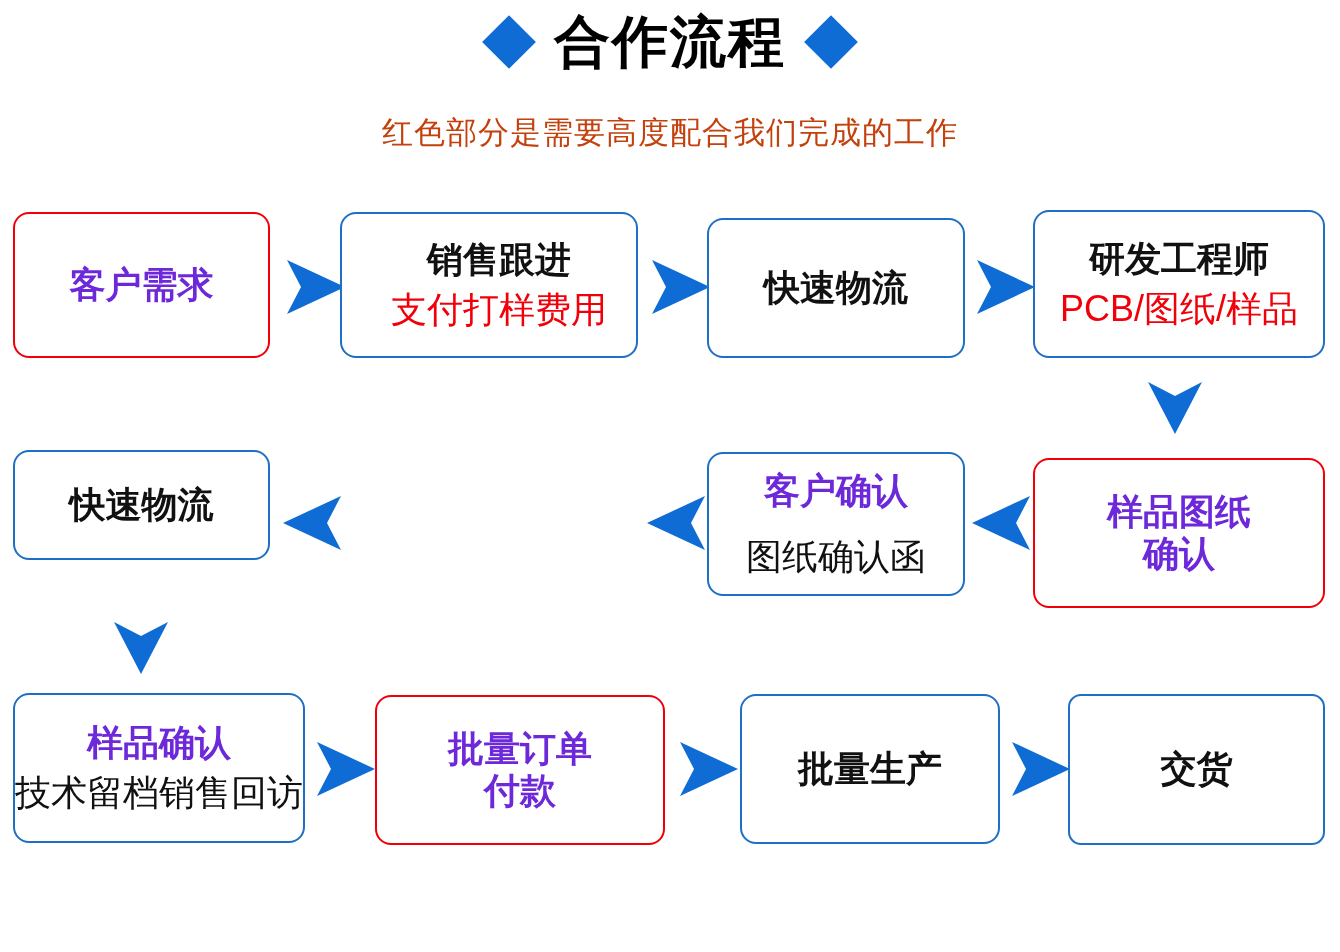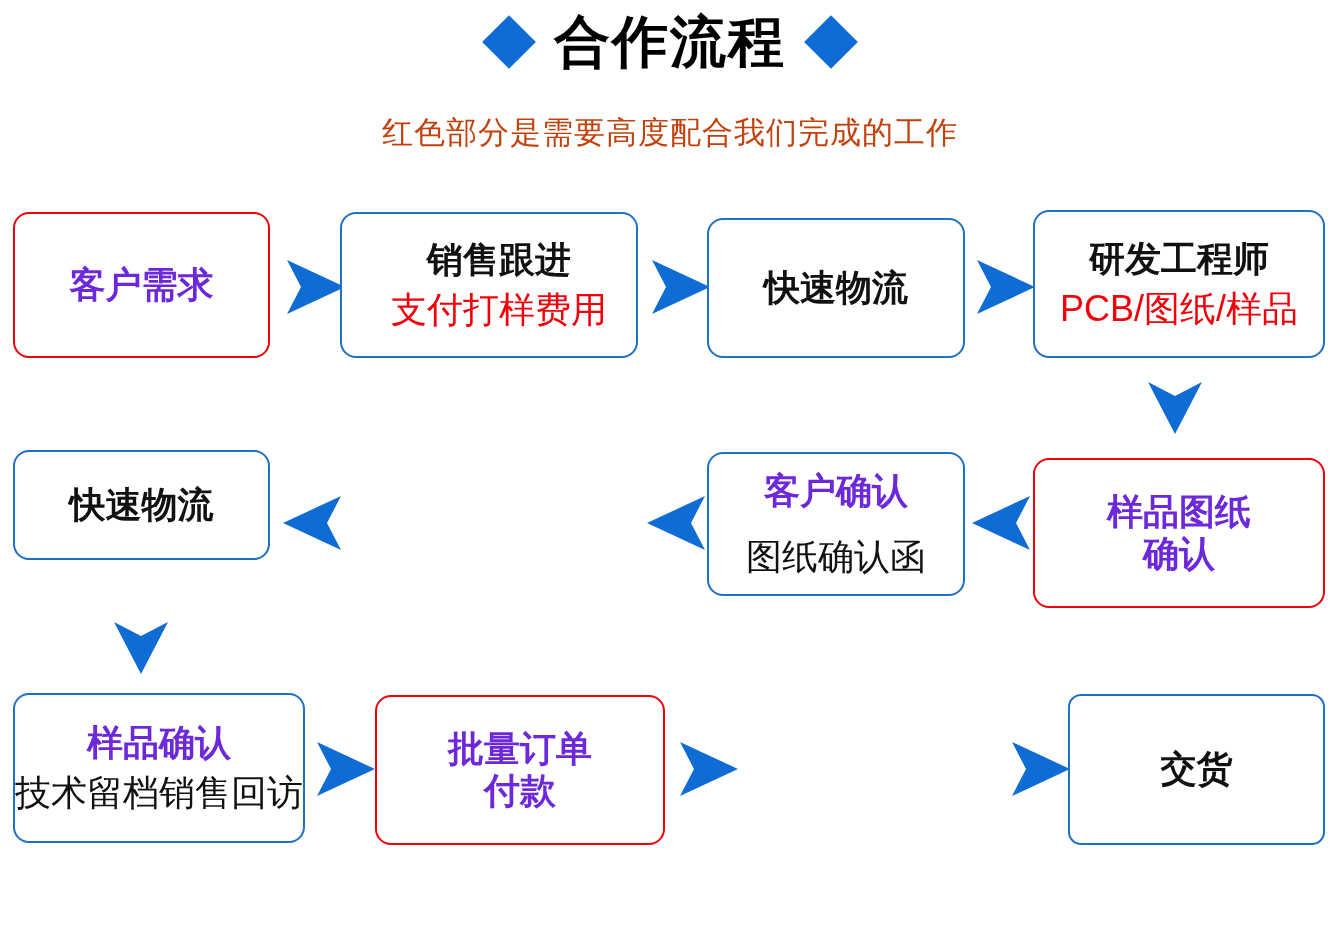--- a/index.html
+++ b/index.html
@@ -221,20 +221,23 @@
   <div class="node red" style="left:375px; top:695px; width:290px; height:150px;">
     <div class="line-main red two">批量订单<br>付款</div>
   </div>
 
   <div class="arrow" style="left:678px; top:740px;">
     <svg width="62" height="58" viewBox="0 0 62 58">
         <polygon points="2,2 60,29 2,56 16,29" fill="#0F6CD4"></polygon>
       </svg>
   </div>
 
+  <div class="node" style="left:740px; top:694px; width:260px; height:150px;">
+    <div class="line-main">批量生产</div>
+  </div>
 
   <div class="arrow" style="left:1010px; top:740px;">
     <svg width="62" height="58" viewBox="0 0 62 58">
         <polygon points="2,2 60,29 2,56 16,29" fill="#0F6CD4"></polygon>
       </svg>
   </div>
 
   <div class="node" style="left:1068px; top:694px; width:257px; height:151px;border-radius:13px;">
     <div class="line-main">交货</div>
   </div>

